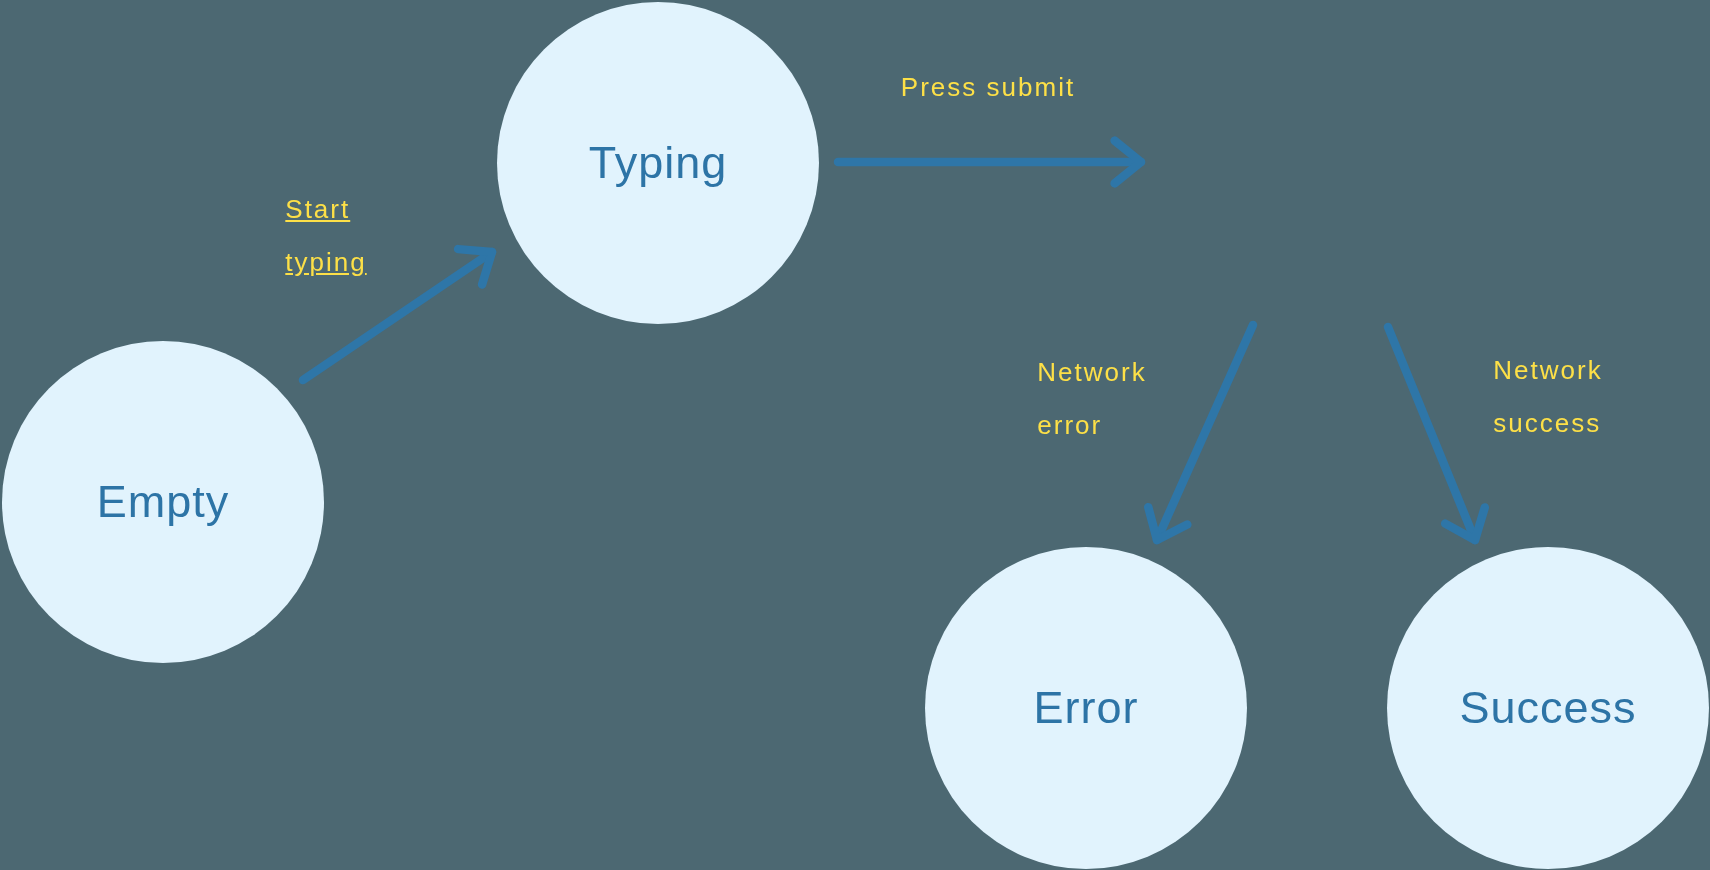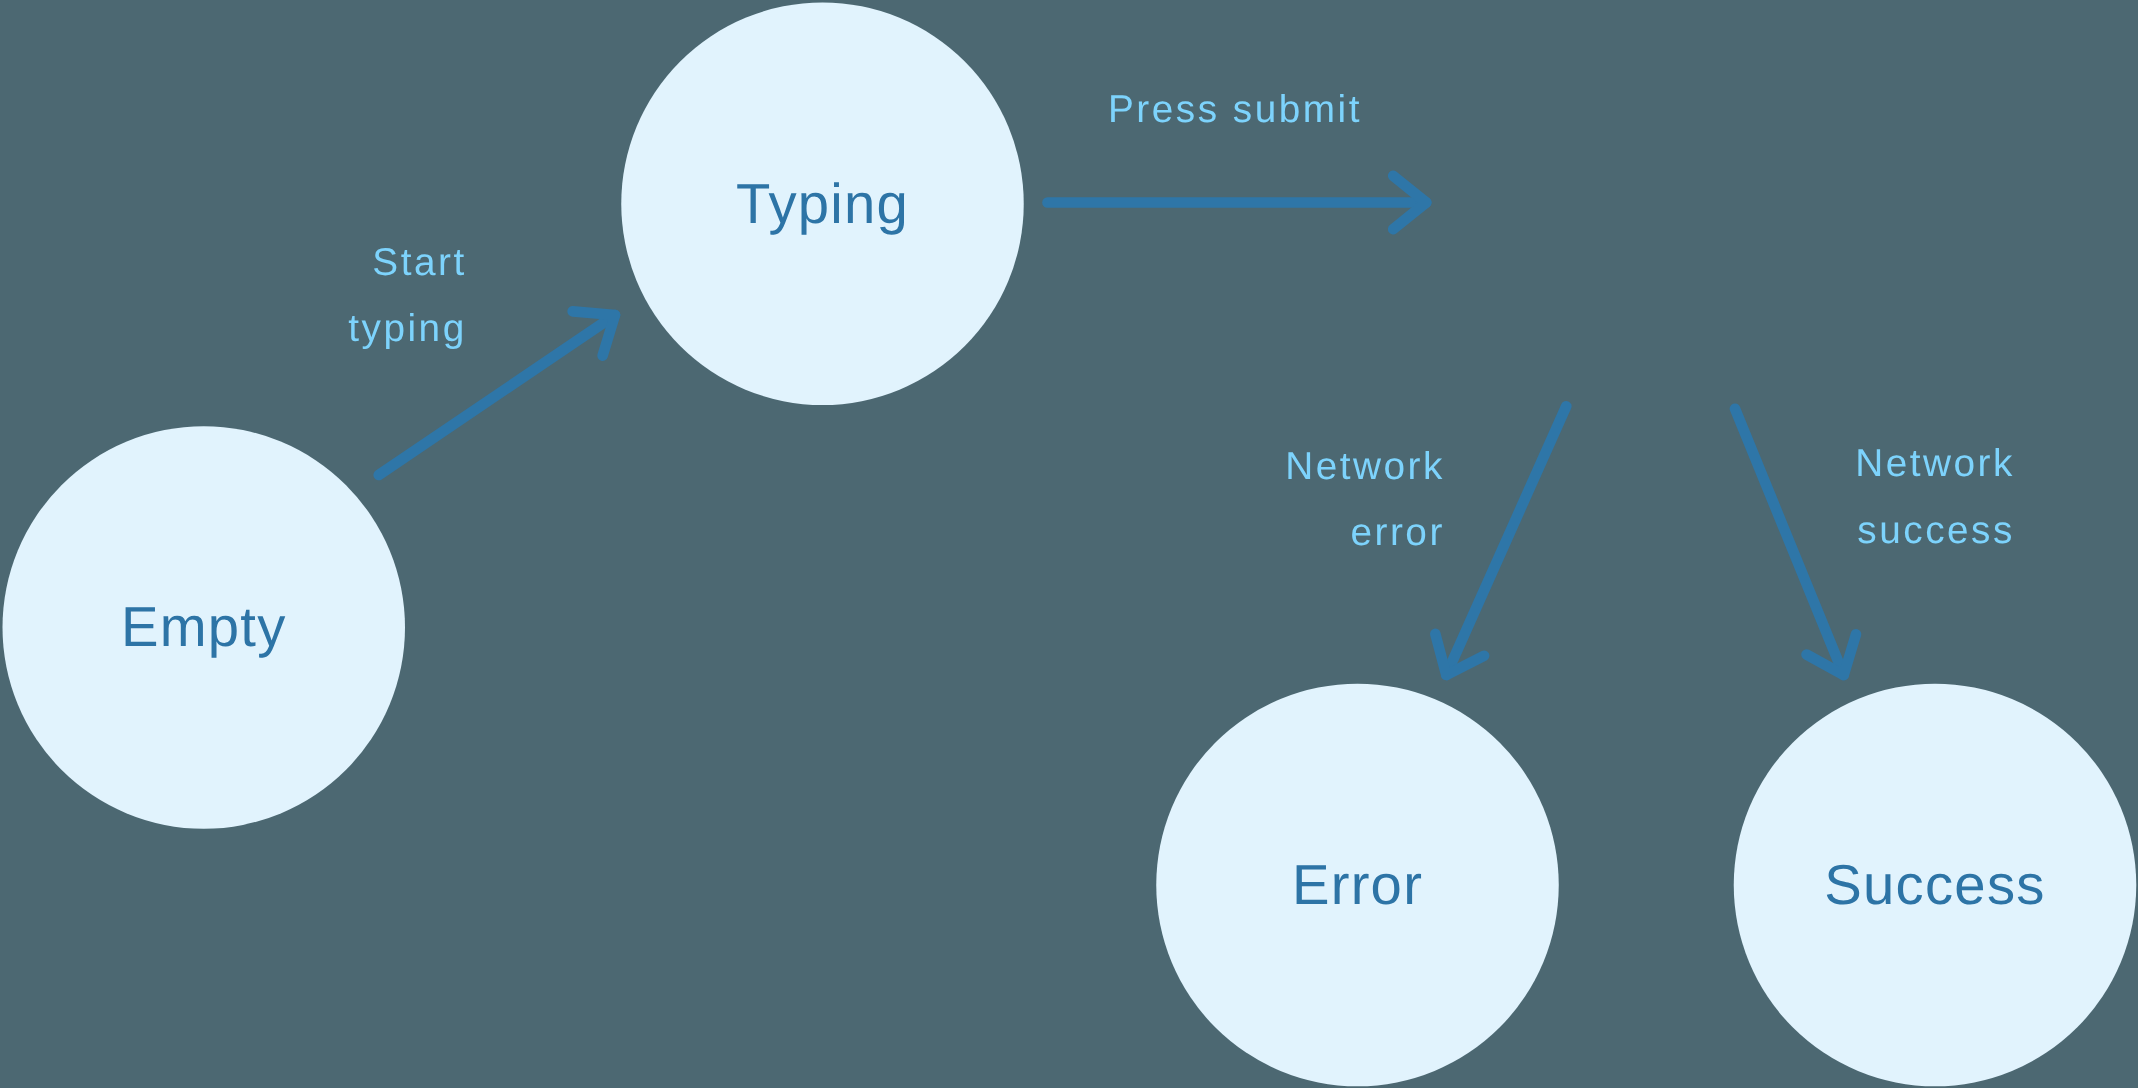--- a/index.html
+++ b/index.html
@@ -37,26 +37,26 @@
   .node-label {
     color: #2d74a6;
     font-size: 45px;
     font-weight: 500;
     letter-spacing: 1px;
     white-space: nowrap;
   }
   .edge-label {
     position: absolute;
     transform: translate(-50%, -50%);
-    color: #7dd3fc;
-    font-size: 31px;
+    color: #fde047;
+    font-size: 26px;
     font-weight: 500;
     letter-spacing: 2px;
     line-height: 53px;
-    text-align: right;
+    text-align: left;
     white-space: nowrap;
   }
   .edge-label span {
     display: block;
   }
 </style>
 </head>
 <body>
 
 <div class="stage">
@@ -82,21 +82,21 @@
 
 
   <div class="node" style="left: 925px; top: 547px; width: 322px; height: 322px;">
     <span class="node-label">Error</span>
   </div>
 
   <div class="node" style="left: 1387px; top: 547px; width: 322px; height: 322px;">
     <span class="node-label">Success</span>
   </div>
 
-  <div class="edge-label" style="left: 326px; top: 236px;">
+  <div class="edge-label" style="left: 326px; top: 236px; text-decoration: underline;">
     <span>Start</span>
     <span>typing</span>
   </div>
 
   <div class="edge-label" style="left: 988px; top: 87px;">
     <span>Press submit</span>
   </div>
 
   <div class="edge-label" style="left: 1092px; top: 399px;">
     <span>Network</span>

